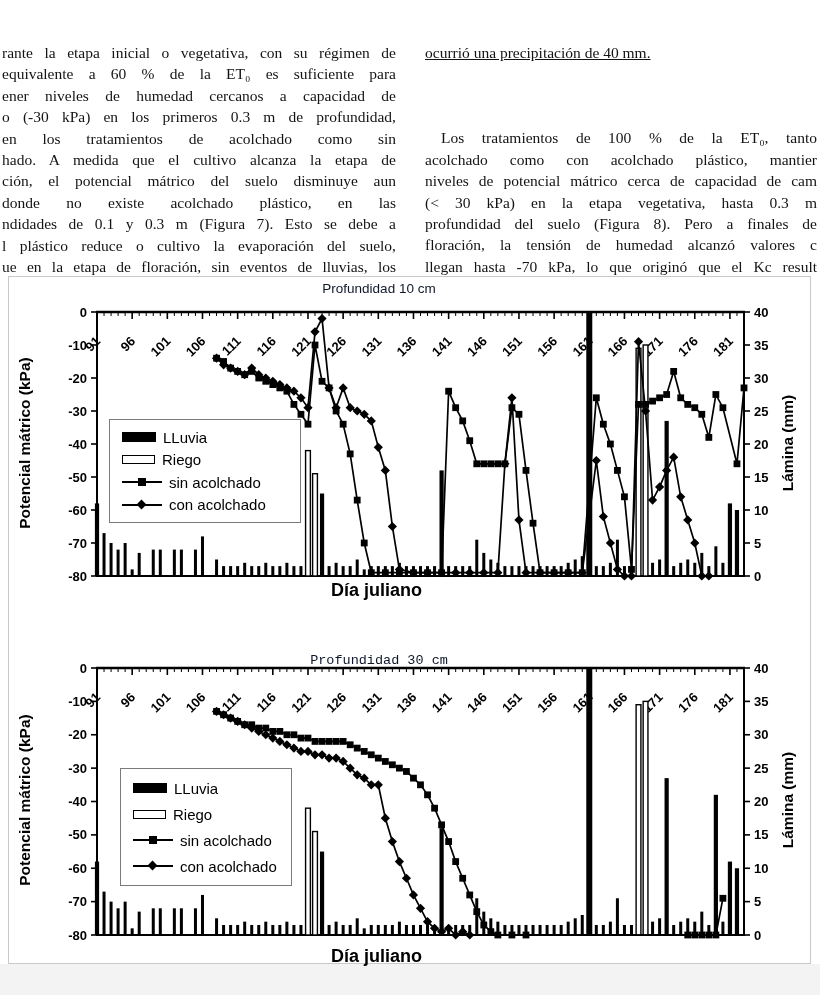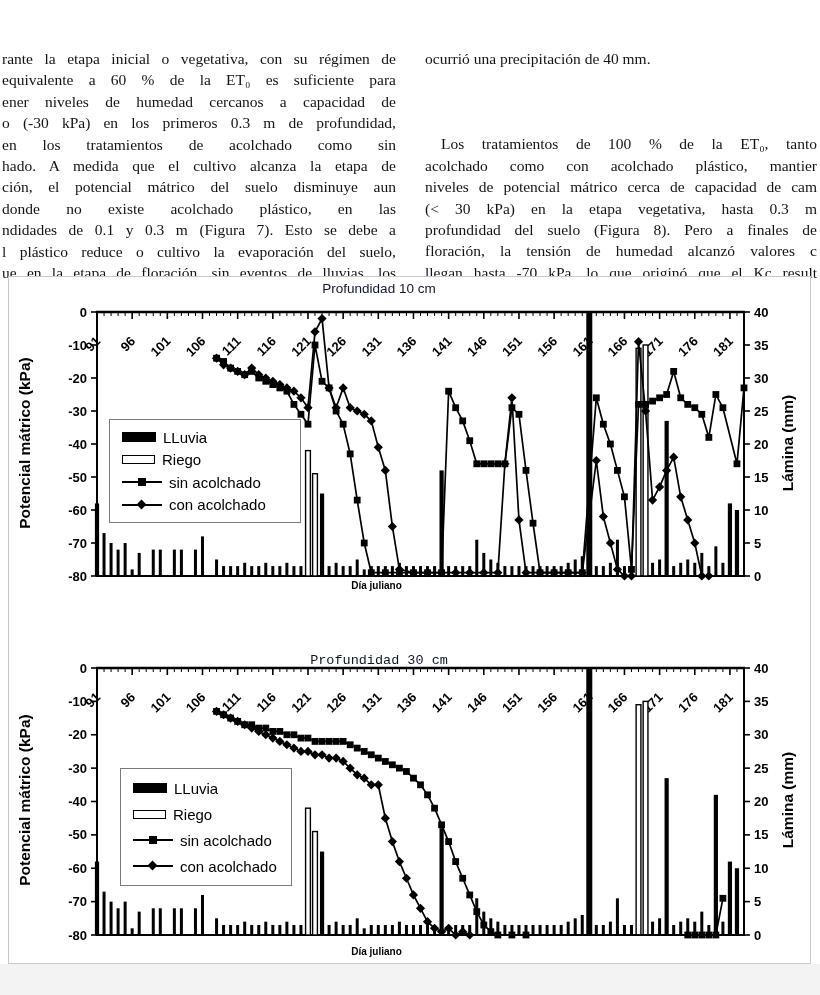--- a/index.html
+++ b/index.html
@@ -1,41 +1,41 @@
 <!DOCTYPE html>
 <html><head>
 <meta charset="utf-8">
 <style>
   html,body{margin:0;padding:0;}
   body{width:820px;height:995px;position:relative;background:#fff;overflow:hidden;
        font-family:"Liberation Serif",serif;}
-  .col{position:absolute;top:48px;}
+  .col{position:absolute;top:42px;}
   #col-left{left:2px;width:394px;}
   #col-right{left:425px;width:392px;}
   .tline{font-size:15.5px;line-height:21.4px;color:#131313;text-align:justify;text-align-last:justify;min-height:21px;}
-  .tline.nj{text-align-last:left;}
+  .tline.nj{text-align-last:left;text-decoration:underline;}
   .tline.ind{text-indent:16px;margin-top:44px;}
   .tline.sp{height:20px;min-height:20px;}
 
   .figure{position:absolute;left:8px;top:276px;width:803px;height:688px;
           border:1px solid #c9c9c9;background:#fff;box-sizing:border-box;}
   .chart{position:absolute;left:0;width:801px;}
   #chart1{top:0;height:352px;}
   #chart2{top:352px;height:334px;}
   .chart svg{position:absolute;left:0;top:0;}
   .ctitle{position:absolute;left:0;width:740px;text-align:center;z-index:4;
           font-family:"Liberation Sans",sans-serif;font-size:13.5px;color:#0f172a;}
   #chart1 .ctitle{top:4px;} #chart2 .ctitle{top:24px;font-family:Liberation Mono, monospace;}
   .ylab{position:absolute;width:300px;text-align:center;transform:rotate(-90deg);
         font-family:"Liberation Sans",sans-serif;font-weight:bold;font-size:15.5px;
         white-space:nowrap;color:#000;z-index:4;}
   .ylab.left{left:-134px;} .ylab.right{left:629px;}
   #chart1 .ylab{top:157px;} #chart2 .ylab{top:162px;}
   .xlab{position:absolute;left:0;width:735px;text-align:center;z-index:4;
-        font-family:"Liberation Sans",sans-serif;font-weight:bold;font-size:10px;color:#000;}
+        font-family:"Liberation Sans",sans-serif;font-weight:bold;font-size:18px;color:#000;}
   #chart1 .xlab{top:303px;} #chart2 .xlab{top:317px;}
   .legend{position:absolute;background:#fff;border:1px solid #7a7a7a;z-index:5;
           display:flex;flex-direction:column;justify-content:space-around;
           padding:6px 12px;box-sizing:border-box;
           font-family:"Liberation Sans",sans-serif;font-size:15px;color:#000;}
   #chart1 .legend{left:100px;top:142px;width:192px;height:104px;}
   #chart2 .legend{left:111px;top:139px;width:172px;height:118px;}
   .lgrow{display:flex;align-items:center;gap:7px;}
   .sw-lluvia{width:34px;height:10px;background:#000;display:inline-block;}
   .sw-riego{width:31px;height:7px;background:#fff;border:1.6px solid #000;display:inline-block;}

